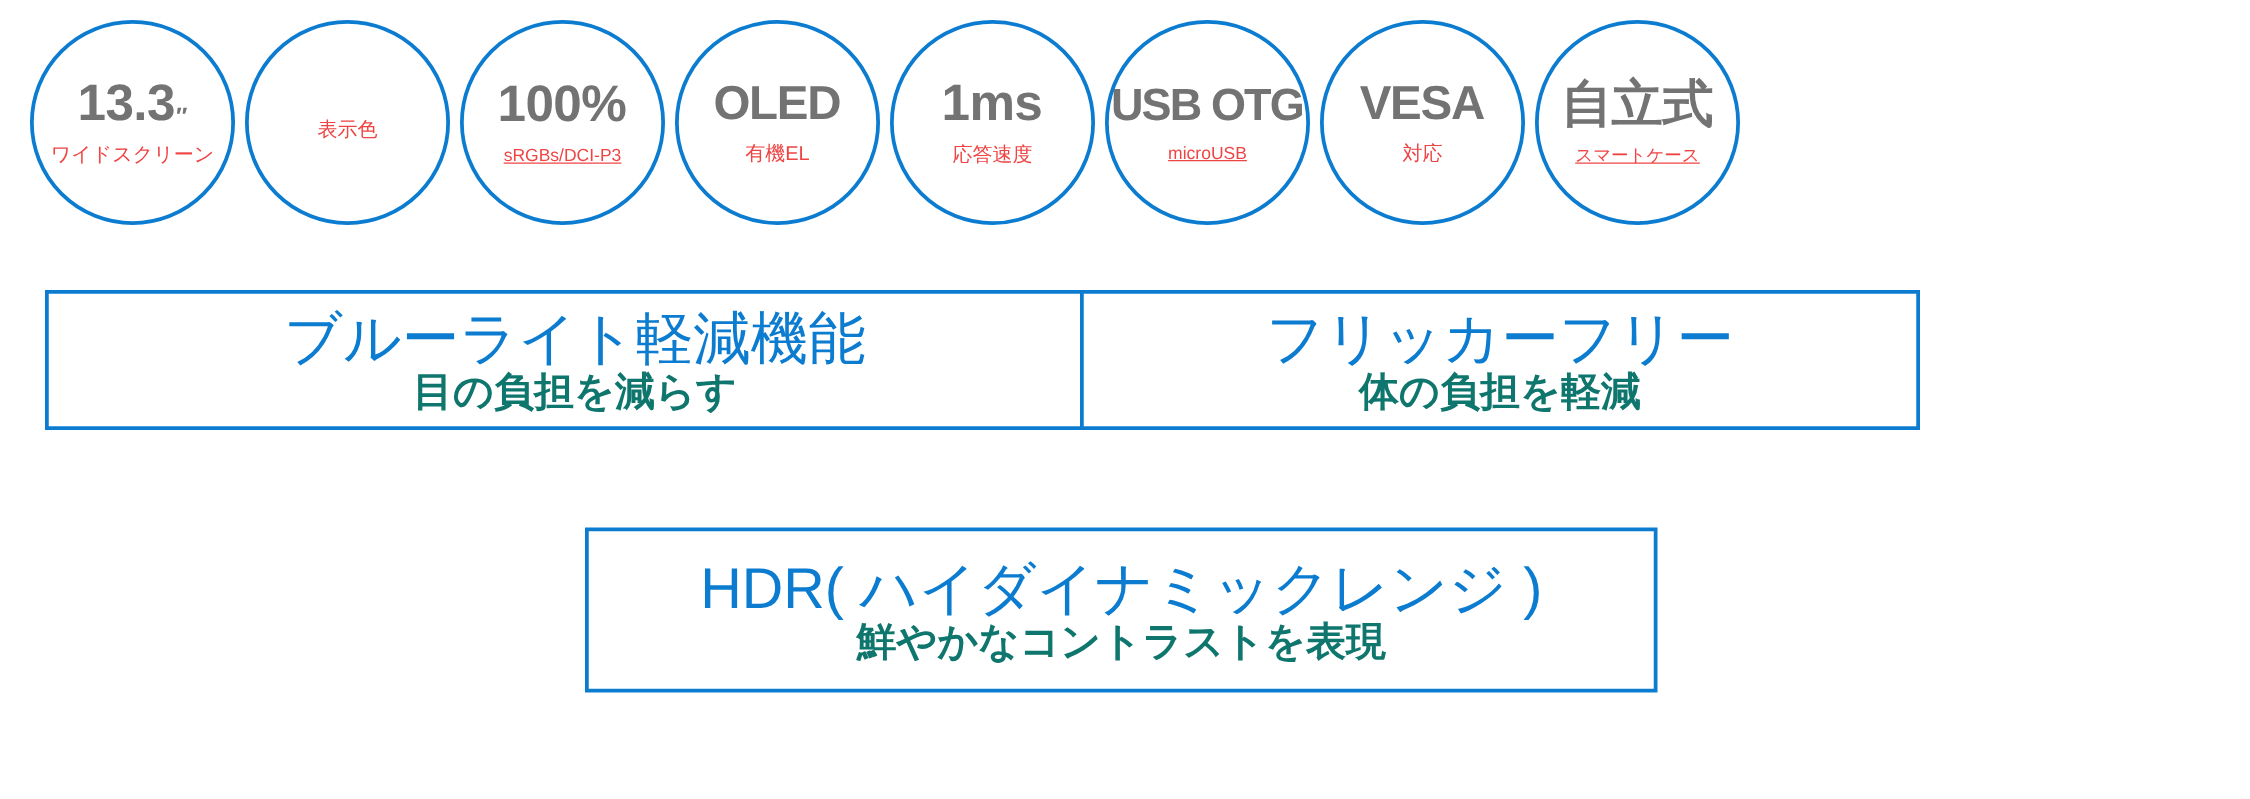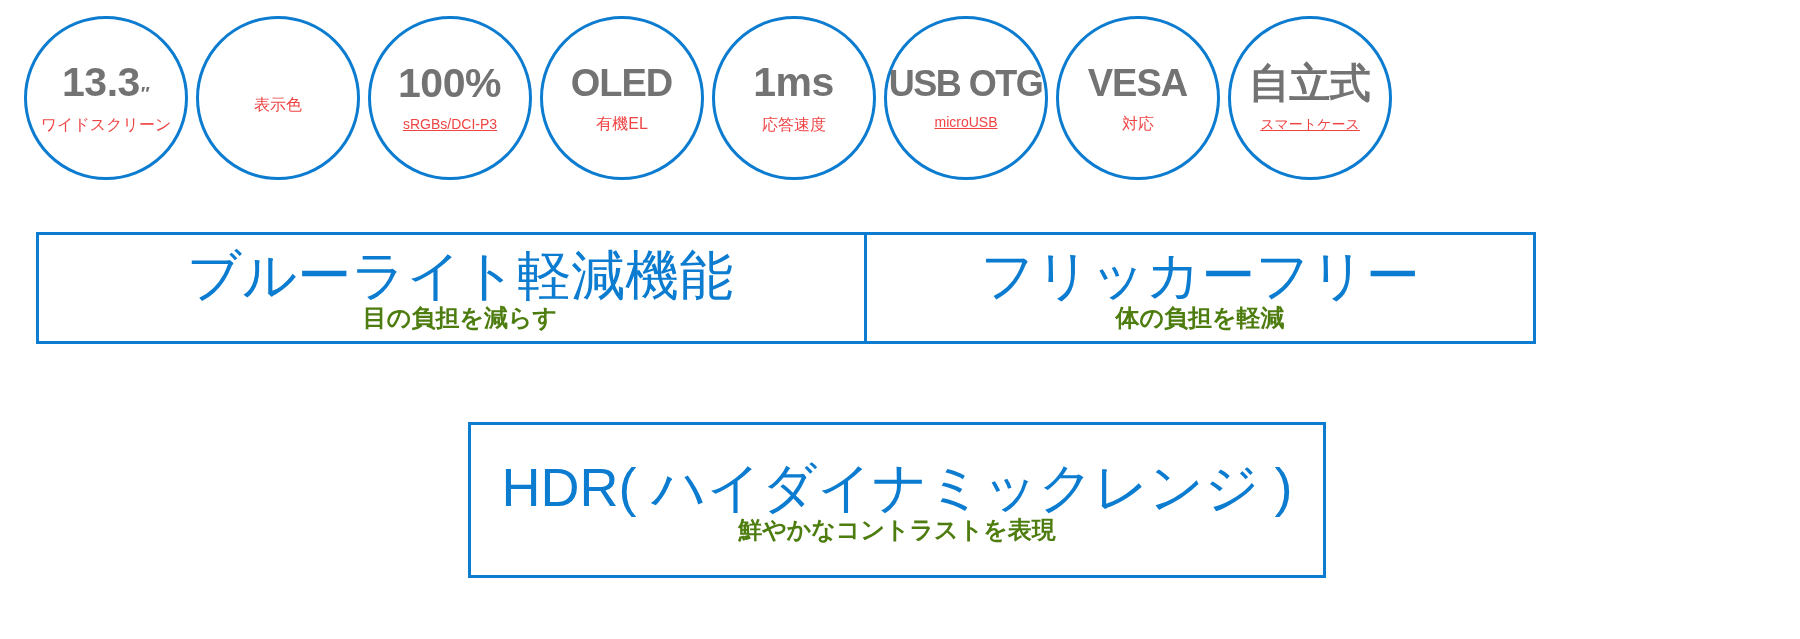--- a/index.html
+++ b/index.html
@@ -82,38 +82,38 @@
     position: absolute;
     border: 3px solid #0c7cd0;
     box-sizing: border-box;
     background: #ffffff;
     display: flex;
     flex-direction: column;
     align-items: center;
     justify-content: center;
   }
   .box-title {
-    font-size: 54px;
+    font-size: 46px;
     font-weight: normal;
     line-height: 1.12;
     color: #0c7cd0;
     white-space: nowrap;
   }
   .box-sub {
     margin-top: 0;
-    font-size: 24px;
+    font-size: 32px;
     font-weight: bold;
     line-height: 1.1;
-    color: #4d7c0f;
+    color: #0f766e;
     white-space: nowrap;
   }
 
   #box-bluelight   { left: 36px;  top: 232px; width: 848px; height: 112px; }
   #box-flicker     { left: 864px; top: 232px; width: 672px; height: 112px; }
-  #box-hdr         { left: 468px; top: 422px; width: 858px; height: 156px; }
+  #box-hdr         { left: 468px; top: 422px; width: 858px; height: 132px; }
 
   #box-bluelight .box-inner,
   #box-flicker .box-inner,
   #box-hdr .box-inner {
     display: flex;
     flex-direction: column;
     align-items: center;
     justify-content: center;
   }
 </style>

